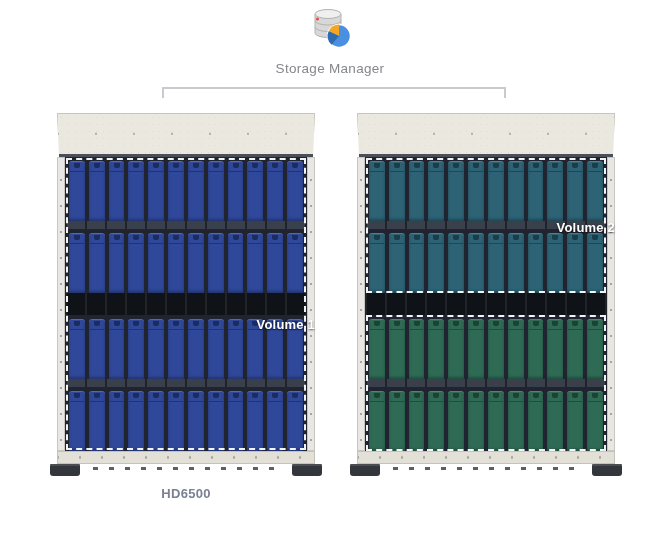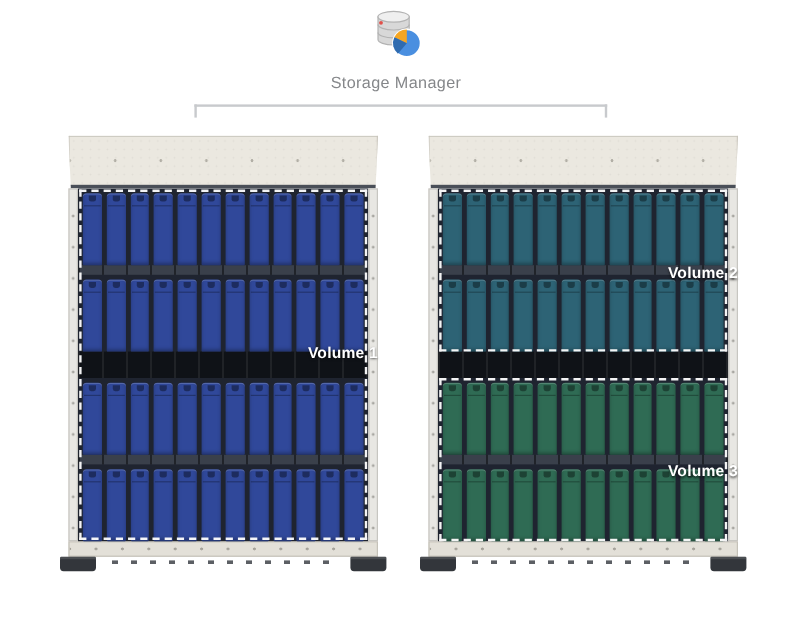--- a/index.html
+++ b/index.html
@@ -61,21 +61,21 @@
 
   
   .overlay { position:absolute; border:2px dashed rgba(255,255,255,.95); pointer-events:none; z-index:5; }
   .ov-full { left:9px; right:9px; top:45px; height:292px; }
   .ov-a    { left:9px; right:9px; top:45px; height:135px; }
   .ov-b    { left:9px; right:9px; top:202px; height:136px; }
 
   .vol-label { position:absolute; left:0; width:100%; text-align:right; color:#ffffff;
                font-size:13px; font-weight:700; line-height:18px; height:18px; z-index:6;
                letter-spacing:.2px; text-shadow:0 1px 2px rgba(0,0,0,.6); }
-  .vol-1 { top:172px;padding-left:46px; } .vol-2 { top:106px; } .vol-3 { top:271px; }
+  .vol-1 { top:203px;padding-left:46px; } .vol-2 { top:106px; } .vol-3 { top:271px; }
 
   .model-label { position:absolute; top:486px; width:258px; text-align:center;
                  font-size:13px; font-weight:600; color:#7a8191; letter-spacing:.3px; }
   .ml-left { left:57px; } .ml-right { left:357px; }
 </style>
 </head>
 <body>
 
 <div class="stage">
 
@@ -240,17 +240,17 @@
       </div>
       <div class="rail"></div>
     </div>
     <div class="bottom-rail"></div>
     <div class="base-vents"></div>
     <div class="foot fl"></div>
     <div class="foot fr"></div>
     <div class="overlay ov-a"></div>
     <div class="overlay ov-b"></div>
     <div class="vol-label vol-2">Volume 2</div>
-    <div class="vol-label vol-3">Volume 3</div>
   </div>
 
+  <div class="model-label ml-left">HD6500</div>
 
 </div>
 
 </body></html>

